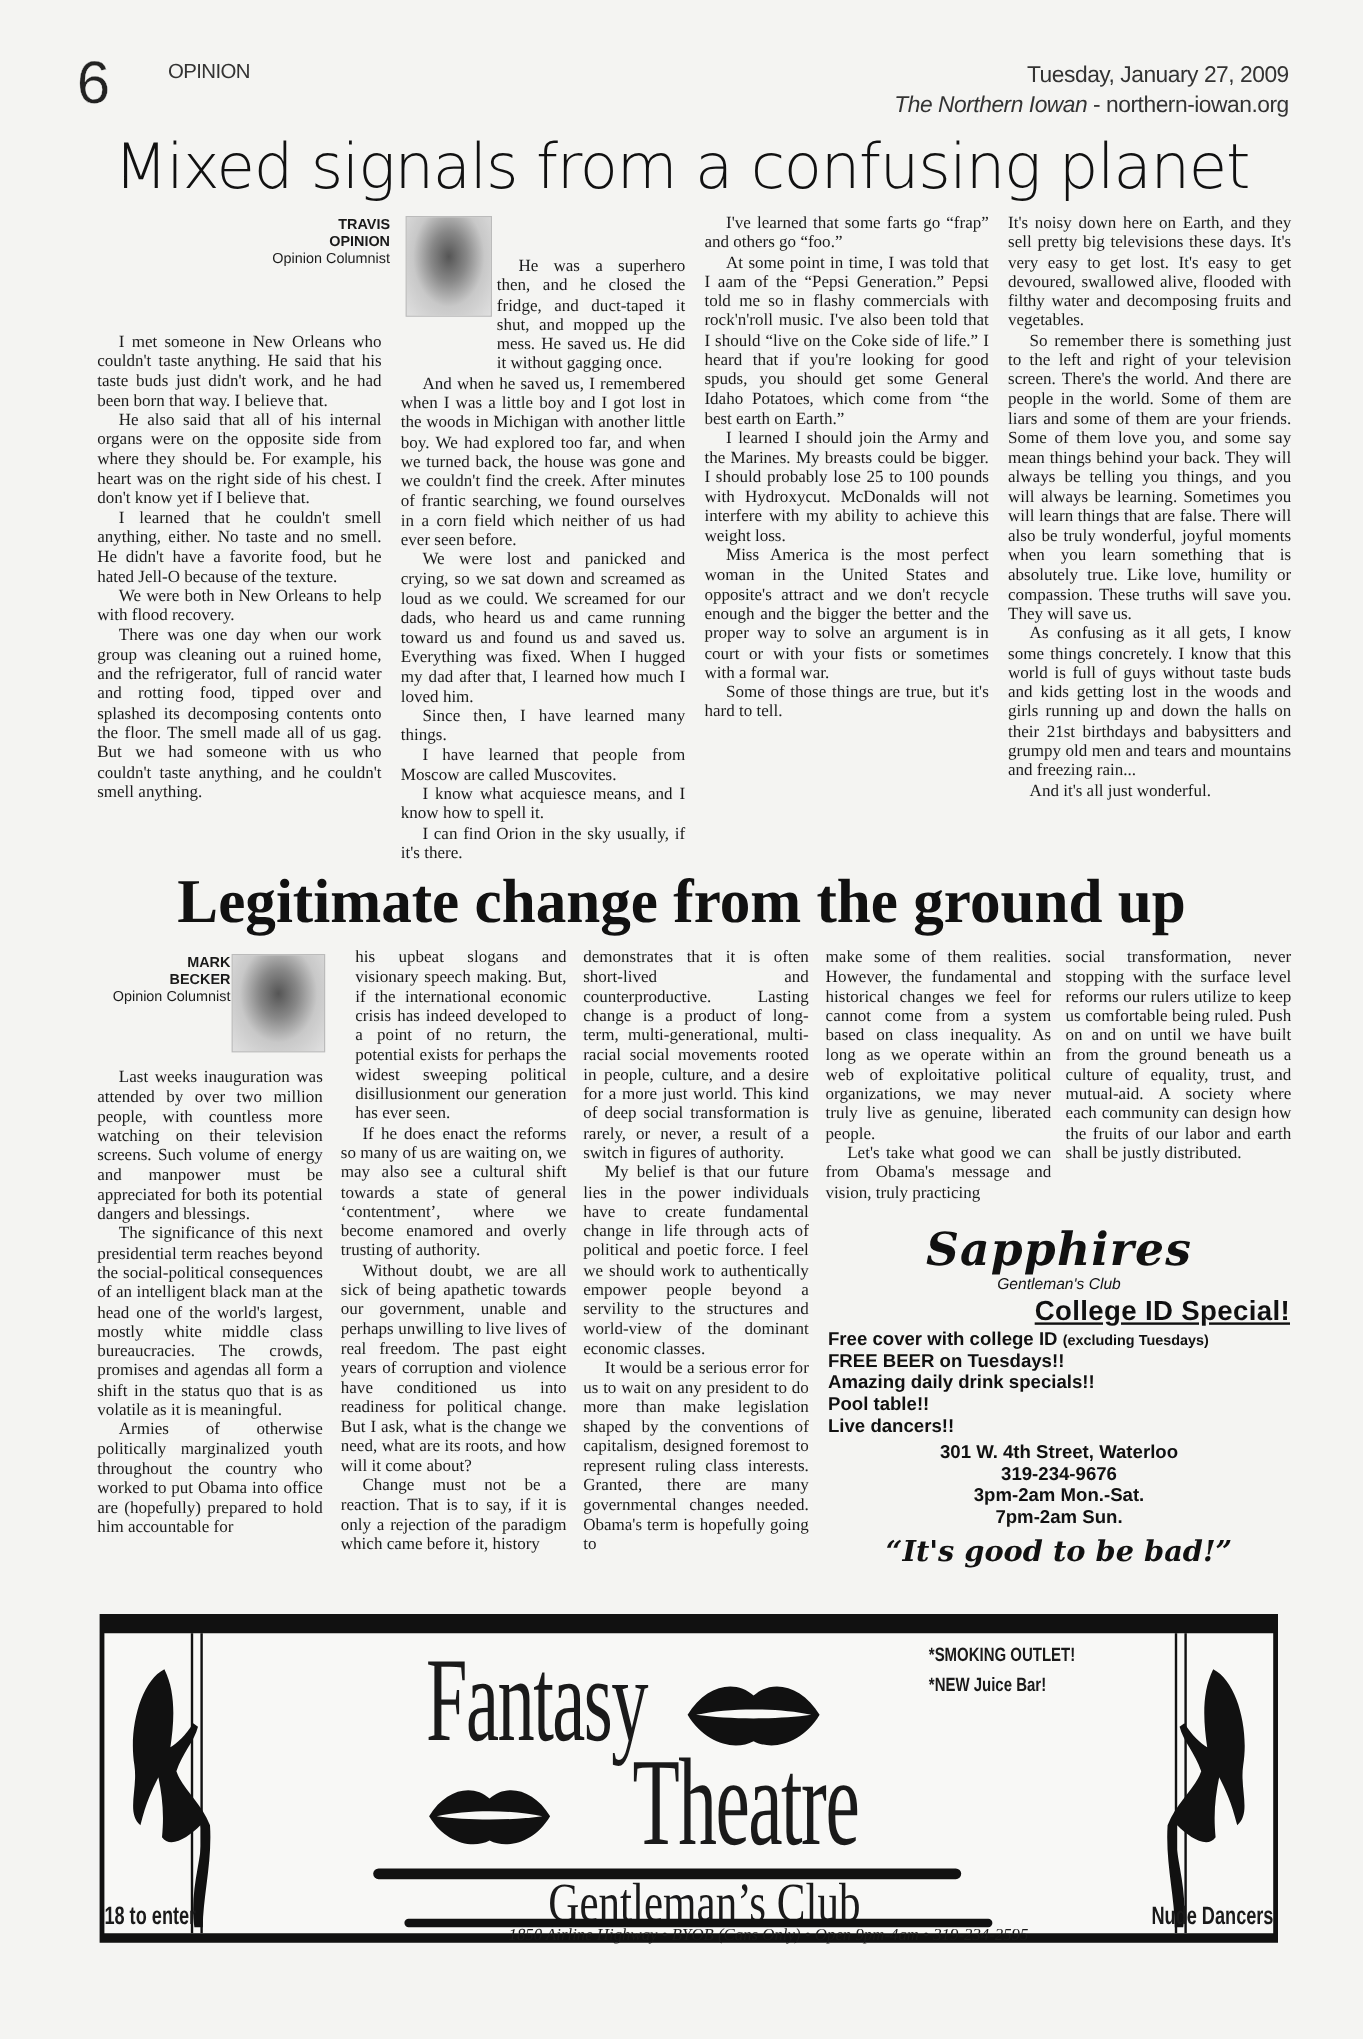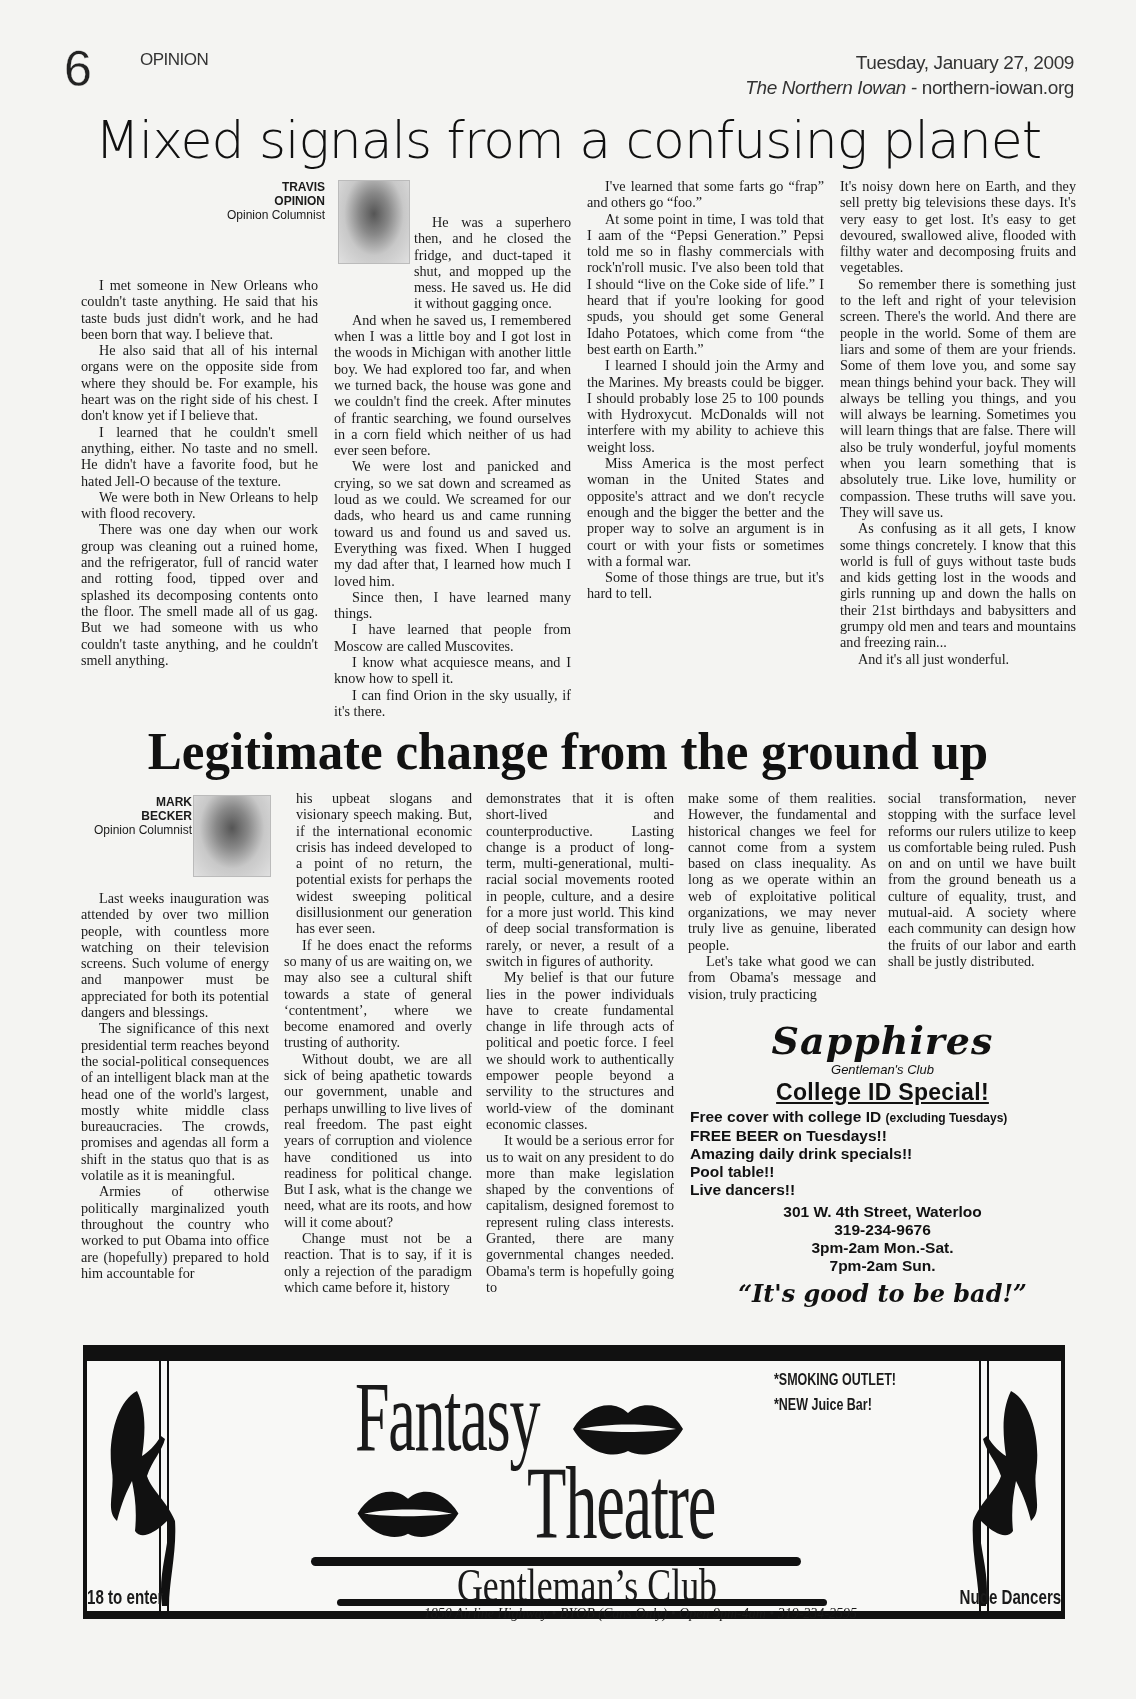--- a/index.html
+++ b/index.html
@@ -13,21 +13,21 @@
   .h2 { left:0; width:1136px; top:720px; text-align:center; font-family:"Liberation Serif", serif; font-weight:bold; font-size:52px; letter-spacing:0px; color:#111; line-height:64px; transform:scaleX(0.98); }
   .byline { text-align:right; font-family:"Liberation Sans", sans-serif; font-size:12px; line-height:14px; }
   .byline .name { font-weight:bold; font-size:12px; }
   .photo { background:radial-gradient(ellipse at 50% 40%, #555 0%, #888 30%, #c8c8c8 60%, #e0e0e0 100%); border:1px solid #bbb; }
   .col { font-size:14.2px; line-height:16.3px; text-align:justify; hyphens:auto; }
   .col p { margin:0; text-indent:18px; }
   
   .sapph { left:690px; top:1020px; width:385px; height:305px; font-family:"Liberation Sans", sans-serif; color:#111; }
   .sapph .logo { text-align:center; font-family:"DejaVu Serif", serif; font-style:italic; font-weight:bold; font-size:38px; line-height:42px; letter-spacing:1px; }
   .sapph .sub { text-align:center; font-family:Liberation Sans, sans-serif; font-style:italic; font-size:13px; line-height:16px; }
-  .sapph .special { text-align:center; font-weight:bold; font-size:23px; line-height:28px; text-decoration:underline; letter-spacing:0.3px; }
+  .sapph .special { text-align:right; font-weight:bold; font-size:23px; line-height:28px; text-decoration:underline; letter-spacing:0.3px; }
   .sapph ul { list-style:none; margin:2px 0 0 0; padding:0; font-size:15.5px; font-weight:bold; line-height:18px; }
   .sapph ul .small { font-size:12px;text-align:center; }
   .sapph .addr { text-align:center; font-size:15.5px; line-height:18px; font-weight:bold; margin-top:4px; }
   .sapph .slogan { text-align:center; font-family:"DejaVu Serif", serif; font-style:italic; font-weight:bold; font-size:24px; line-height:30px; margin-top:4px; }
   
   .fantasy { left:83px; top:1345px; width:982px; height:274px; border:4px solid #111; border-top:16px solid #111; border-bottom:8px solid #111; background:#f8f8f6; box-sizing:border-box; }
   .fantasy .pole { position:absolute; width:6px; border-left:2px solid #111; border-right:2px solid #111; top:0; bottom:0; }
   .fantasy .dancer { position:absolute; top:20px; width:90px; height:230px; }
   .fantasy .title1 { position:absolute; left:268px; top:6px; font-family:"Liberation Serif", serif; font-size:100px; line-height:100px; transform:scaleX(0.62); transform-origin:left; letter-spacing:-2px; }
   .fantasy .title2 { position:absolute; left:440px; top:90px; font-family:"Liberation Serif", serif; font-size:104px; line-height:104px; transform:scaleX(0.62); transform-origin:left; letter-spacing:-2px; }

